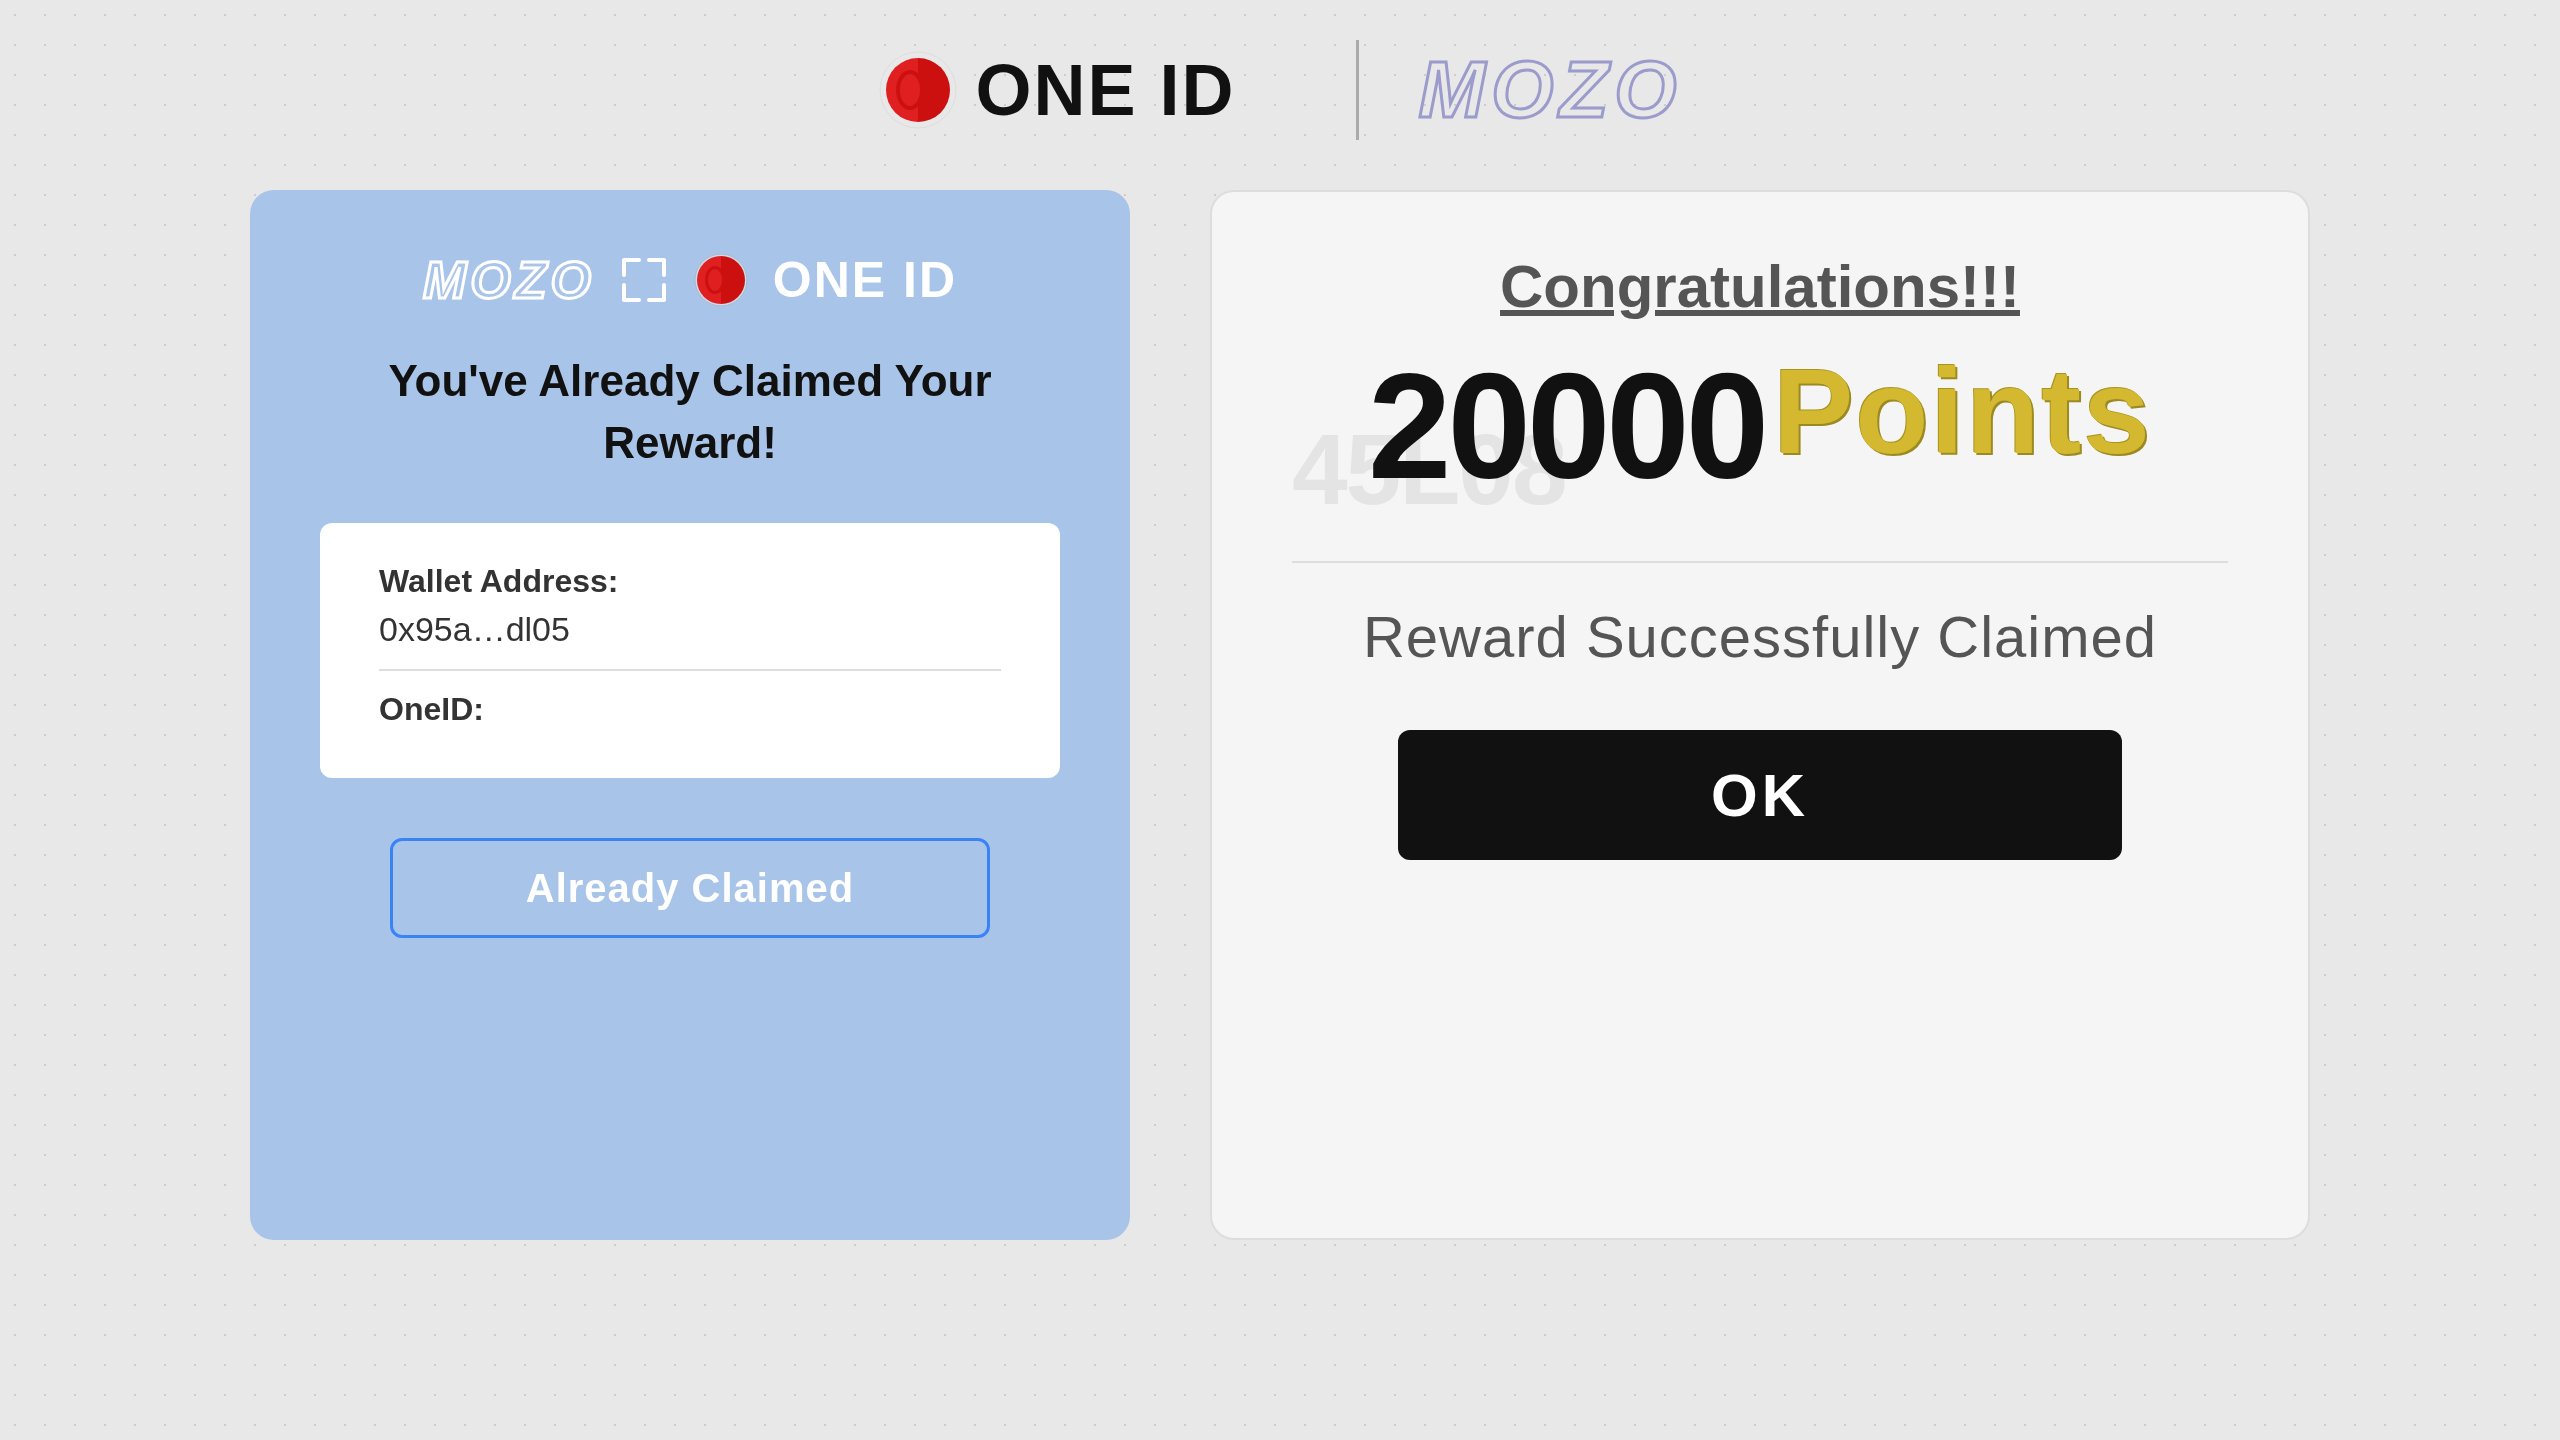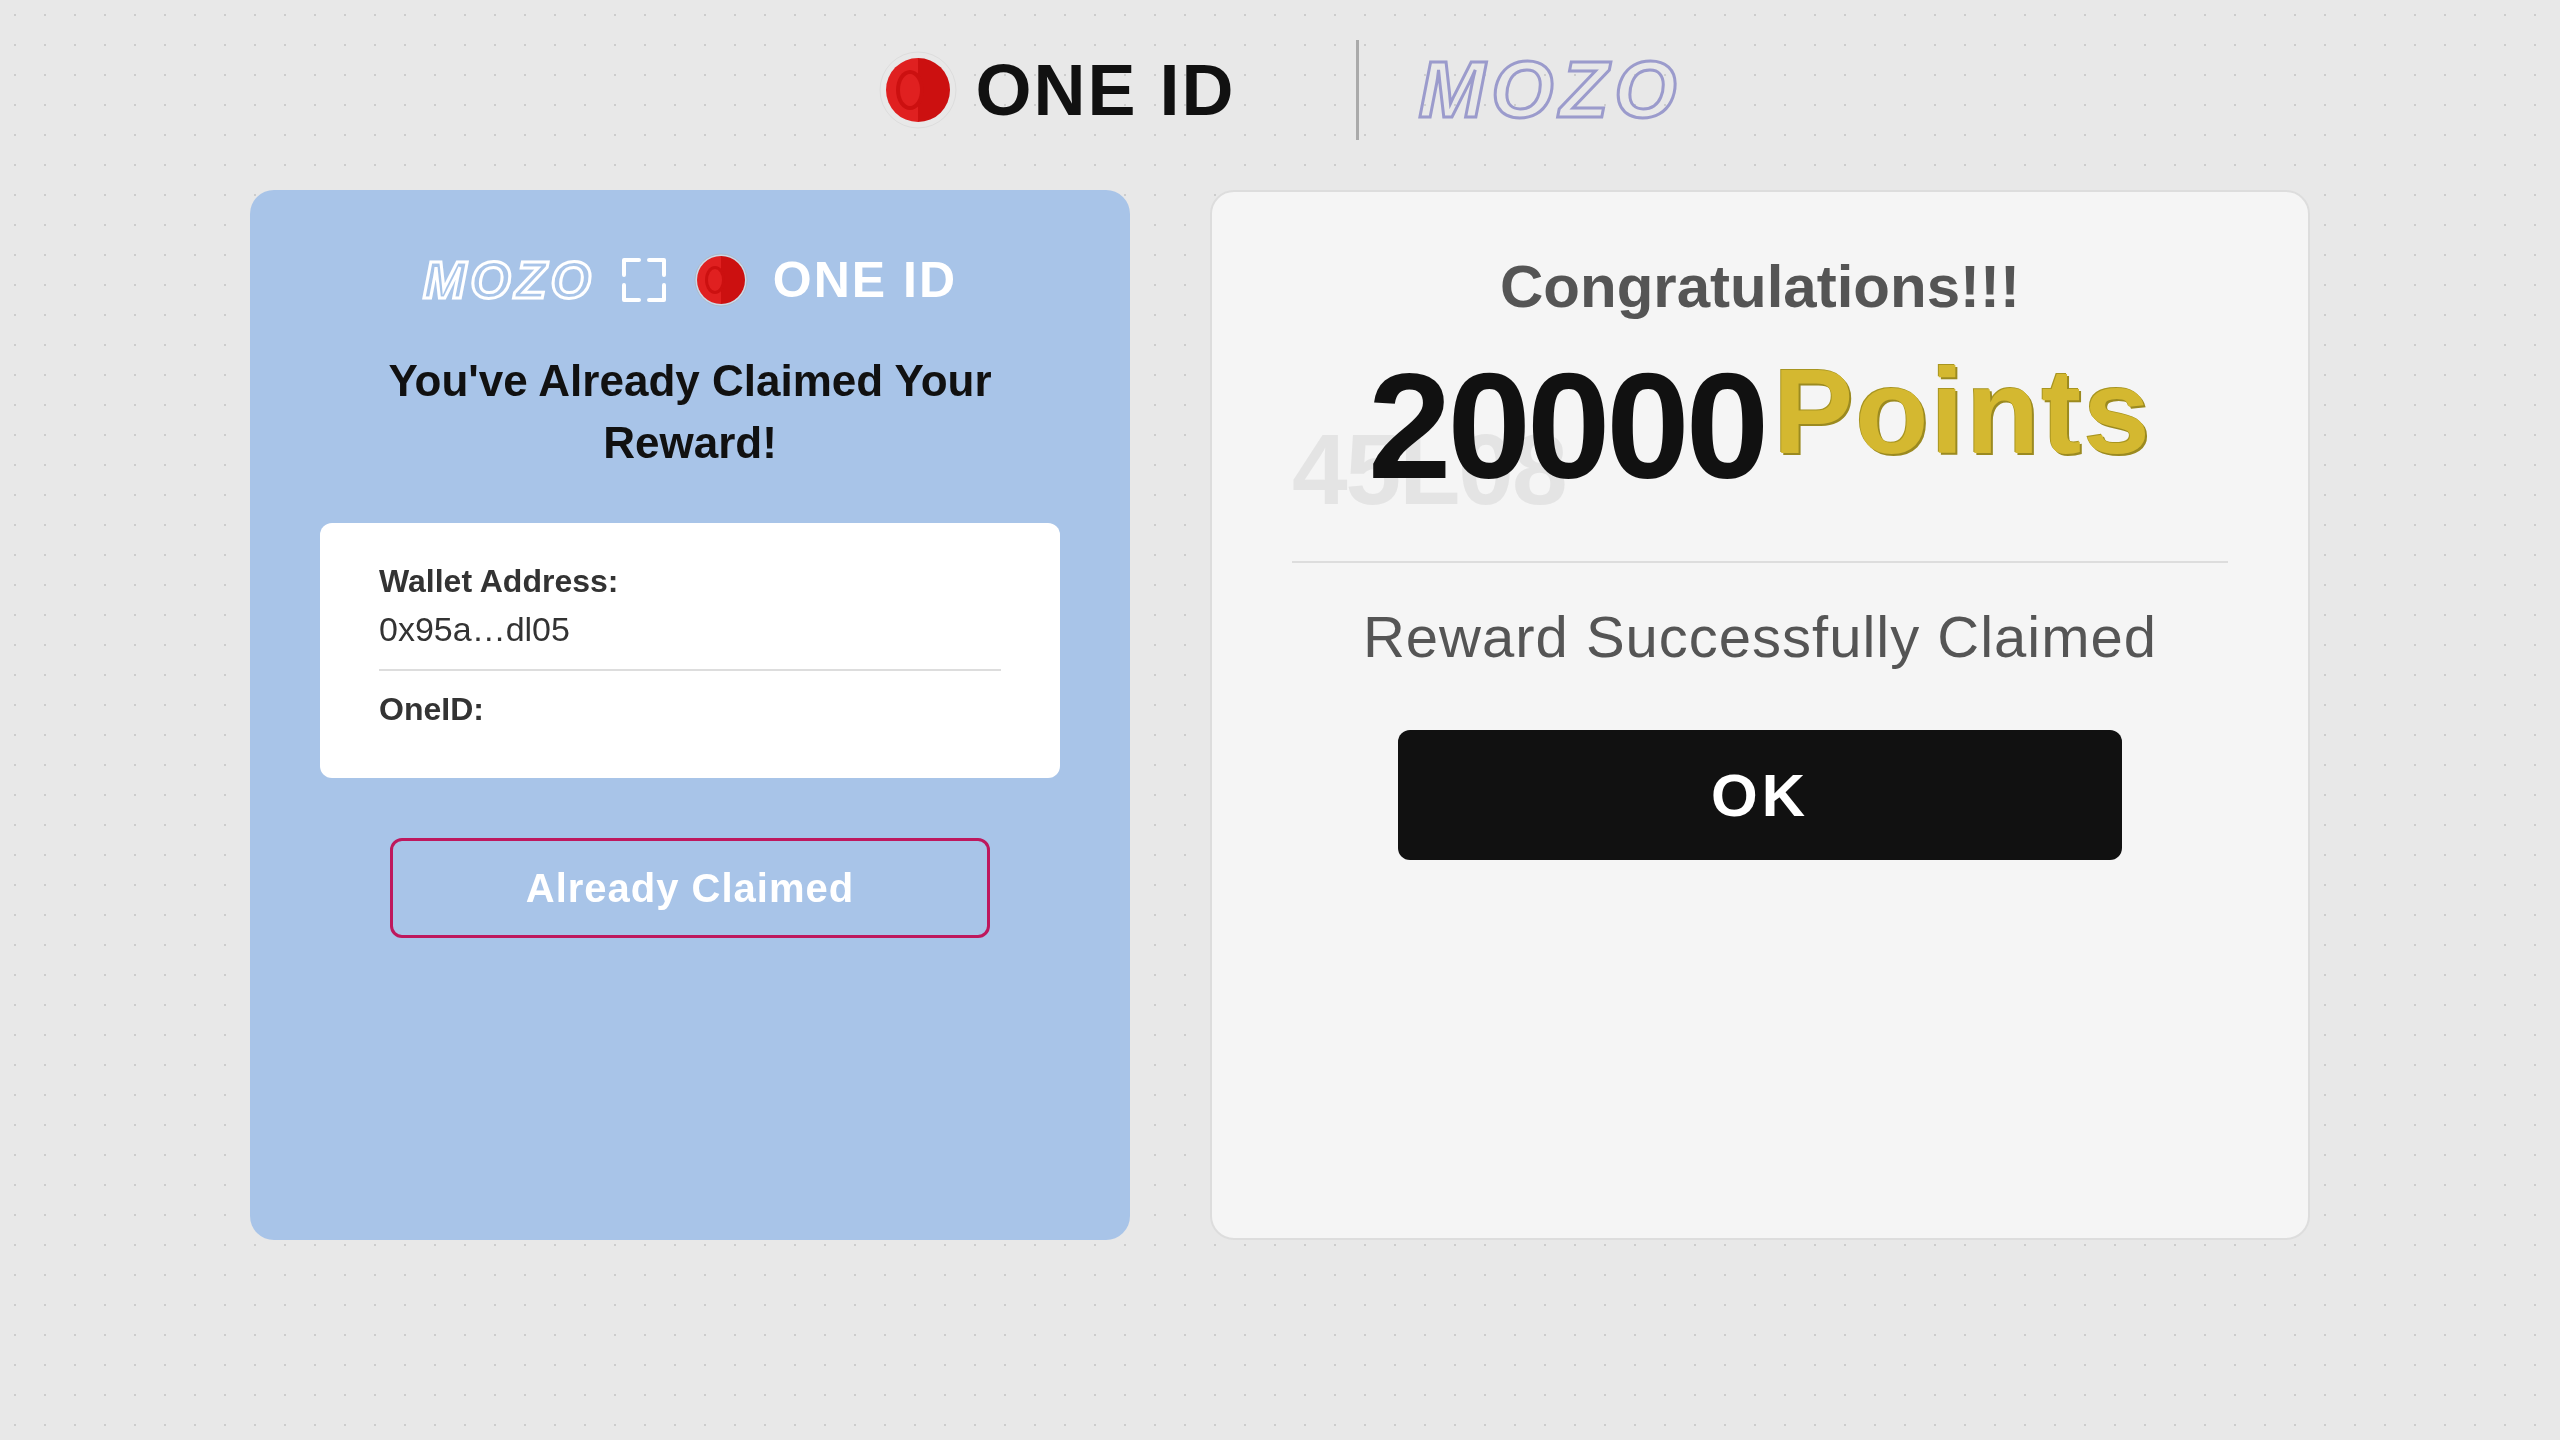--- a/index.html
+++ b/index.html
@@ -156,21 +156,21 @@
     .one-id-label {
       font-size: 32px;
       font-weight: 700;
       color: #333;
     }
 
     .already-claimed-btn {
       width: 600px;
       height: 100px;
       background: transparent;
-      border: 3px solid #be185d;
+      border: 3px solid #3b82f6;
       border-radius: 12px;
       font-size: 40px;
       font-weight: 700;
       color: #fff;
       cursor: pointer;
       letter-spacing: 1px;
     }
 
     
     .right-card {
@@ -186,20 +186,21 @@
       position: relative;
       overflow: hidden;
     }
 
     .congrats-title {
       font-size: 60px;
       font-weight: 800;
       color: #555;
       text-align: center;
       margin-bottom: 30px;
+      text-decoration: underline;
     }
 
     .watermark-text {
       position: absolute;
       top: 220px;
       left: 80px;
       font-size: 100px;
       font-weight: 900;
       color: rgba(180,180,180,0.25);
       letter-spacing: -2px;

